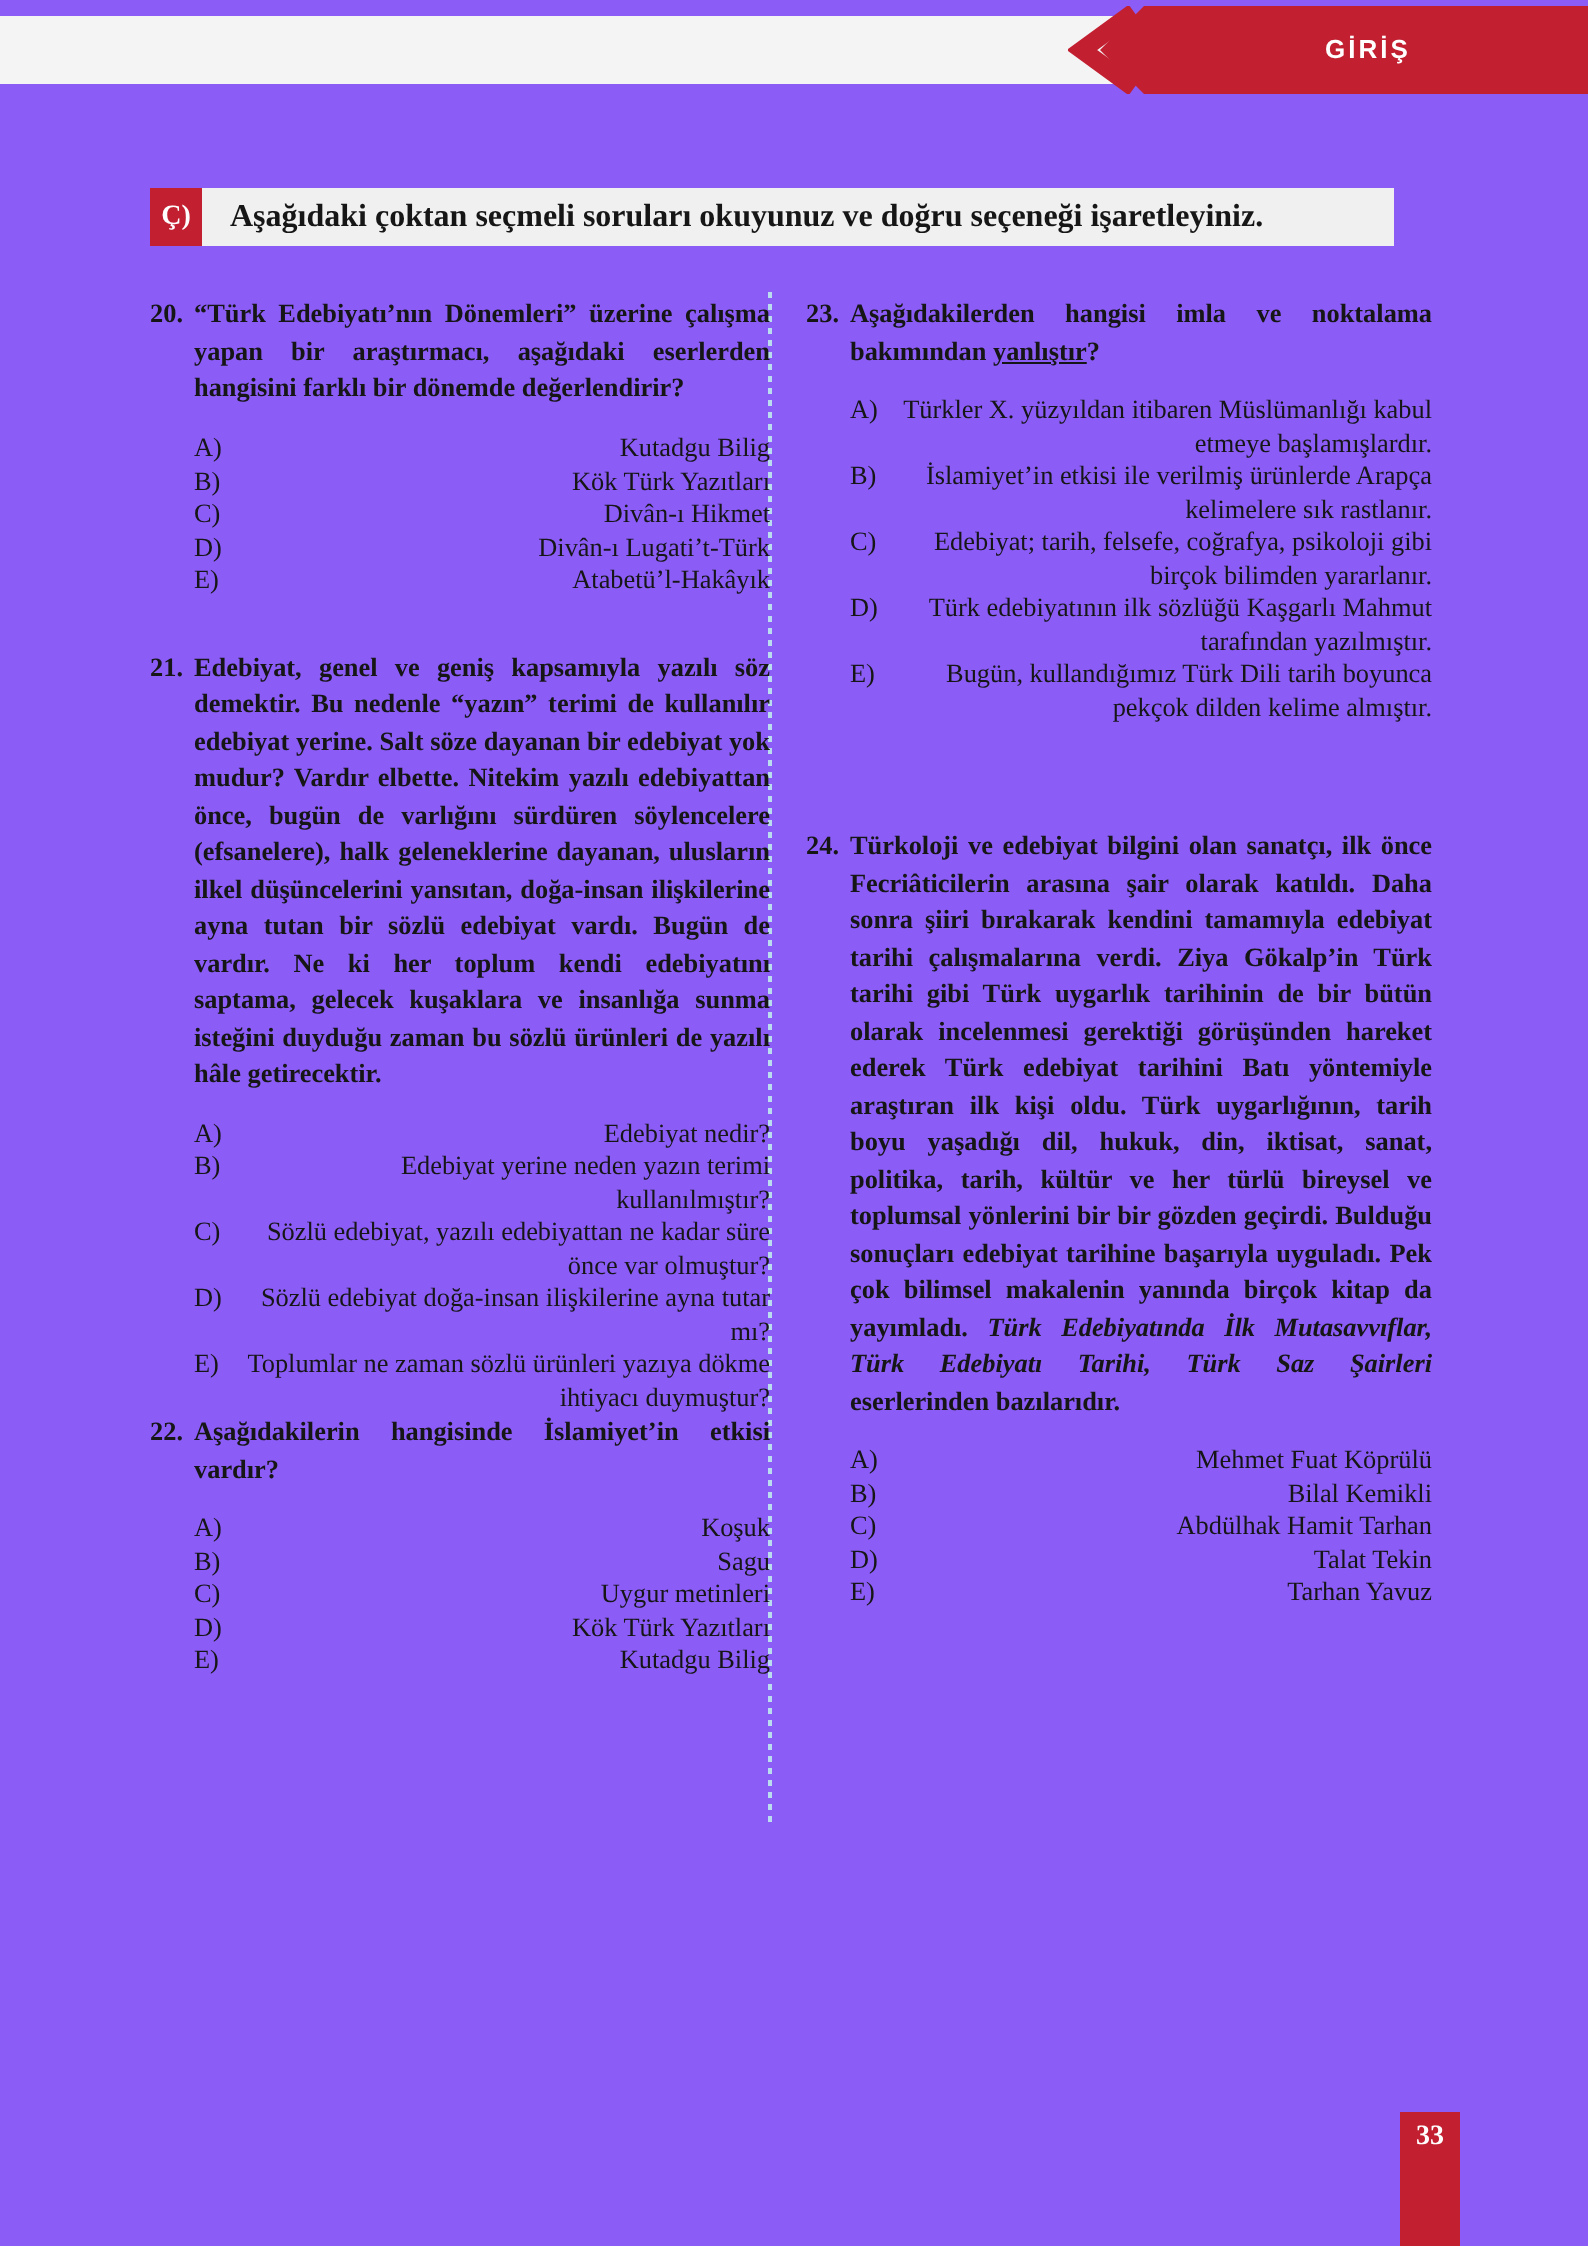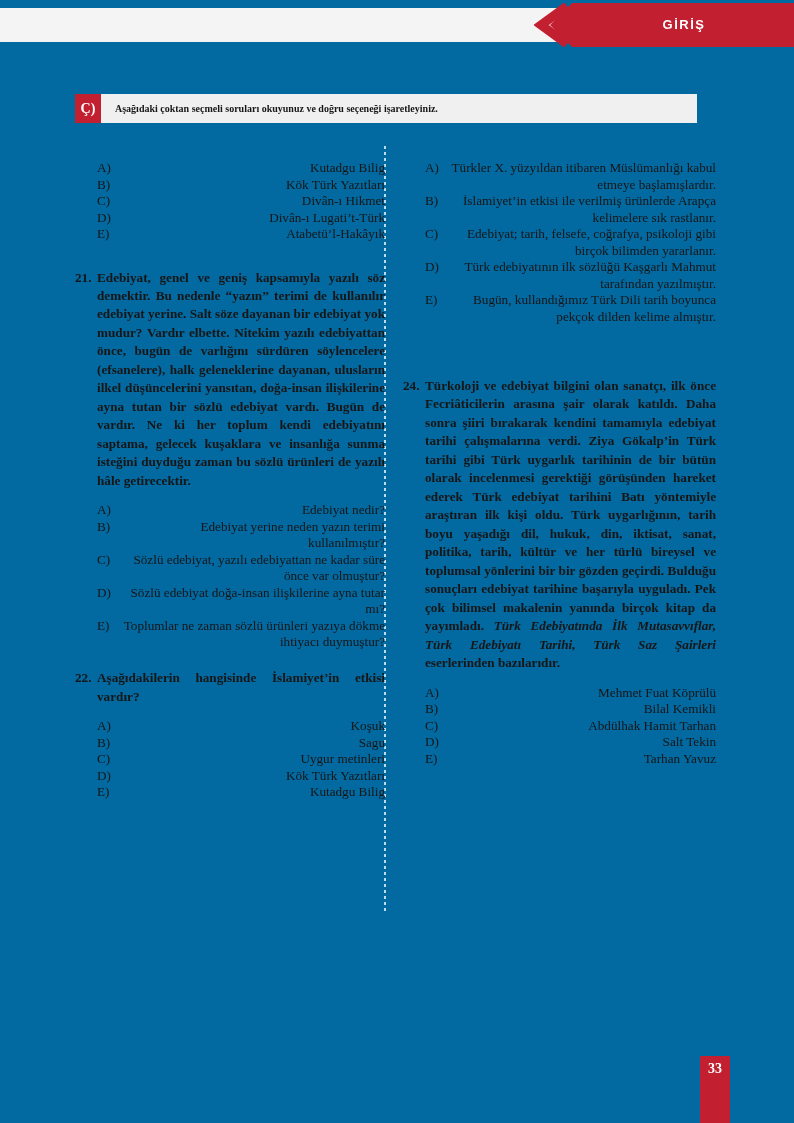--- a/index.html
+++ b/index.html
@@ -1,37 +1,37 @@
 <!DOCTYPE html>
 <html lang="tr"><head>
 <meta charset="utf-8">
 <style>
   html,body { margin:0; padding:0; background:#ffffff; }
   .page {
-    position:relative; width:794px; height:1123px; background:#0369a1;
+    position:relative; width:794px; height:1123px; background:#8b5cf6;
     font-family:"Liberation Serif", serif; color:#161616; overflow:hidden;
   }
 
   
   .top-band { position:absolute; top:8px; left:0; width:794px; height:34px; background:#f4f4f5; }
   .ribbon { position:absolute; top:3px; right:0; width:260px; height:44px; }
   .ribbon svg { position:absolute; left:0; top:0; }
   .ribbon-label {
     position:absolute; left:40px; right:0; top:0; height:44px; line-height:44px;
     text-align:center; color:#ffffff; font-family:"Liberation Sans", sans-serif;
     font-weight:bold; font-size:13px; letter-spacing:1.5px;
   }
 
   
   .instruction { position:absolute; top:94px; left:75px; width:622px; height:29px; background:#f0f0f0; display:flex; }
   .marker {
     flex:0 0 26px; background:#c22031; color:#fff; display:flex; align-items:center;
     justify-content:center; font-weight:bold; font-size:14px;
   }
-  .instr-text { flex:1; display:flex; align-items:center; padding-left:14px; font-weight:bold; font-size:10px; }
+  .instr-text { flex:1; display:flex; align-items:center; padding-left:14px; font-weight:bold; font-size:16px; }
 
   
   .col { position:absolute; top:148px; }
   .col-left  { left:75px;  width:310px; }
   .col-right { left:403px; width:313px; }
   .divider {
     position:absolute; left:384px; top:146px; width:2px; height:766px;
     background-image:repeating-linear-gradient(to bottom, #b9dcee 0 3px, transparent 3px 6px);
   }
 
@@ -40,21 +40,21 @@
   .qhead { display:flex; }
   .qnum  { flex:0 0 22px; font-weight:bold; line-height:1.42; }
   .qstem { flex:1; font-weight:bold; line-height:1.42; text-align:justify; }
   .qbody { flex:1; font-weight:bold; line-height:1.4; text-align:justify; }
   .qstem2 { margin:14px 0 0 22px; font-weight:bold; line-height:1.42; text-align:justify; }
   .opts { margin:12px 0 0 22px; }
   .opt { display:flex; line-height:1.25; }
   .olabel { flex:0 0 25px; }
   .otext { flex:1;text-align:right; }
   .mt-q21 { margin-top:26px; }
-  .mt-q22 { margin-top:18px; }
+  .mt-q22 { }
   .mt-q24 { margin-top:52px; }
   .ul { text-decoration:underline; }
   .it { font-style:italic; }
 
   
   .pagenum-box {
     position:absolute; left:700px; top:1056px; width:30px; height:71px;
     background:#c22031; color:#ffffff; text-align:center; font-weight:bold;
     font-size:14px; padding-top:5px; box-sizing:border-box;
   }
@@ -76,20 +76,24 @@
   <div class="instruction">
     <span class="marker">Ç)</span>
     <span class="instr-text">Aşağıdaki çoktan seçmeli soruları okuyunuz ve doğru seçeneği işaretleyiniz.</span>
   </div>
 
   <div class="divider"></div>
 
   <div class="col col-left">
 
     <div class="q">
+      <div class="qhead">
+        <span class="qnum">20.</span>
+        <div class="qstem">“Türk Edebiyatı’nın Dönemleri” üzerine çalışma yapan bir araştırmacı, aşağıdaki eserlerden hangisini farklı bir dönemde değerlendirir?</div>
+      </div>
       <div class="opts">
         <div class="opt">
             <span class="olabel">A)</span>
             <span class="otext">Kutadgu Bilig</span>
           </div>
         <div class="opt">
             <span class="olabel">B)</span>
             <span class="otext">Kök Türk Yazıtları</span>
           </div>
         <div class="opt">
@@ -162,20 +166,26 @@
             <span class="olabel">E)</span>
             <span class="otext">Kutadgu Bilig</span>
           </div>
       </div>
     </div>
   </div>
 
   <div class="col col-right">
 
     <div class="q">
+      <div class="qhead">
+        <span class="qnum">23.</span>
+        <div class="qstem">
+          <span>Aşağıdakilerden hangisi imla ve noktalama bakımından </span><span class="ul">yanlıştır</span><span>?</span>
+        </div>
+      </div>
       <div class="opts">
         <div class="opt">
             <span class="olabel">A)</span>
             <span class="otext">Türkler X. yüzyıldan itibaren Müslümanlığı kabul etmeye başlamışlardır.</span>
           </div>
         <div class="opt">
             <span class="olabel">B)</span>
             <span class="otext">İslamiyet’in etkisi ile verilmiş ürünlerde Arapça kelimelere sık rastlanır.</span>
           </div>
         <div class="opt">
@@ -208,21 +218,21 @@
         <div class="opt">
             <span class="olabel">B)</span>
             <span class="otext">Bilal Kemikli</span>
           </div>
         <div class="opt">
             <span class="olabel">C)</span>
             <span class="otext">Abdülhak Hamit Tarhan</span>
           </div>
         <div class="opt">
             <span class="olabel">D)</span>
-            <span class="otext">Salt Tekin</span>
+            <span class="otext">Talat Tekin</span>
           </div>
         <div class="opt">
             <span class="olabel">E)</span>
             <span class="otext">Tarhan Yavuz</span>
           </div>
       </div>
     </div>
   </div>
 
   <div class="pagenum-box">

